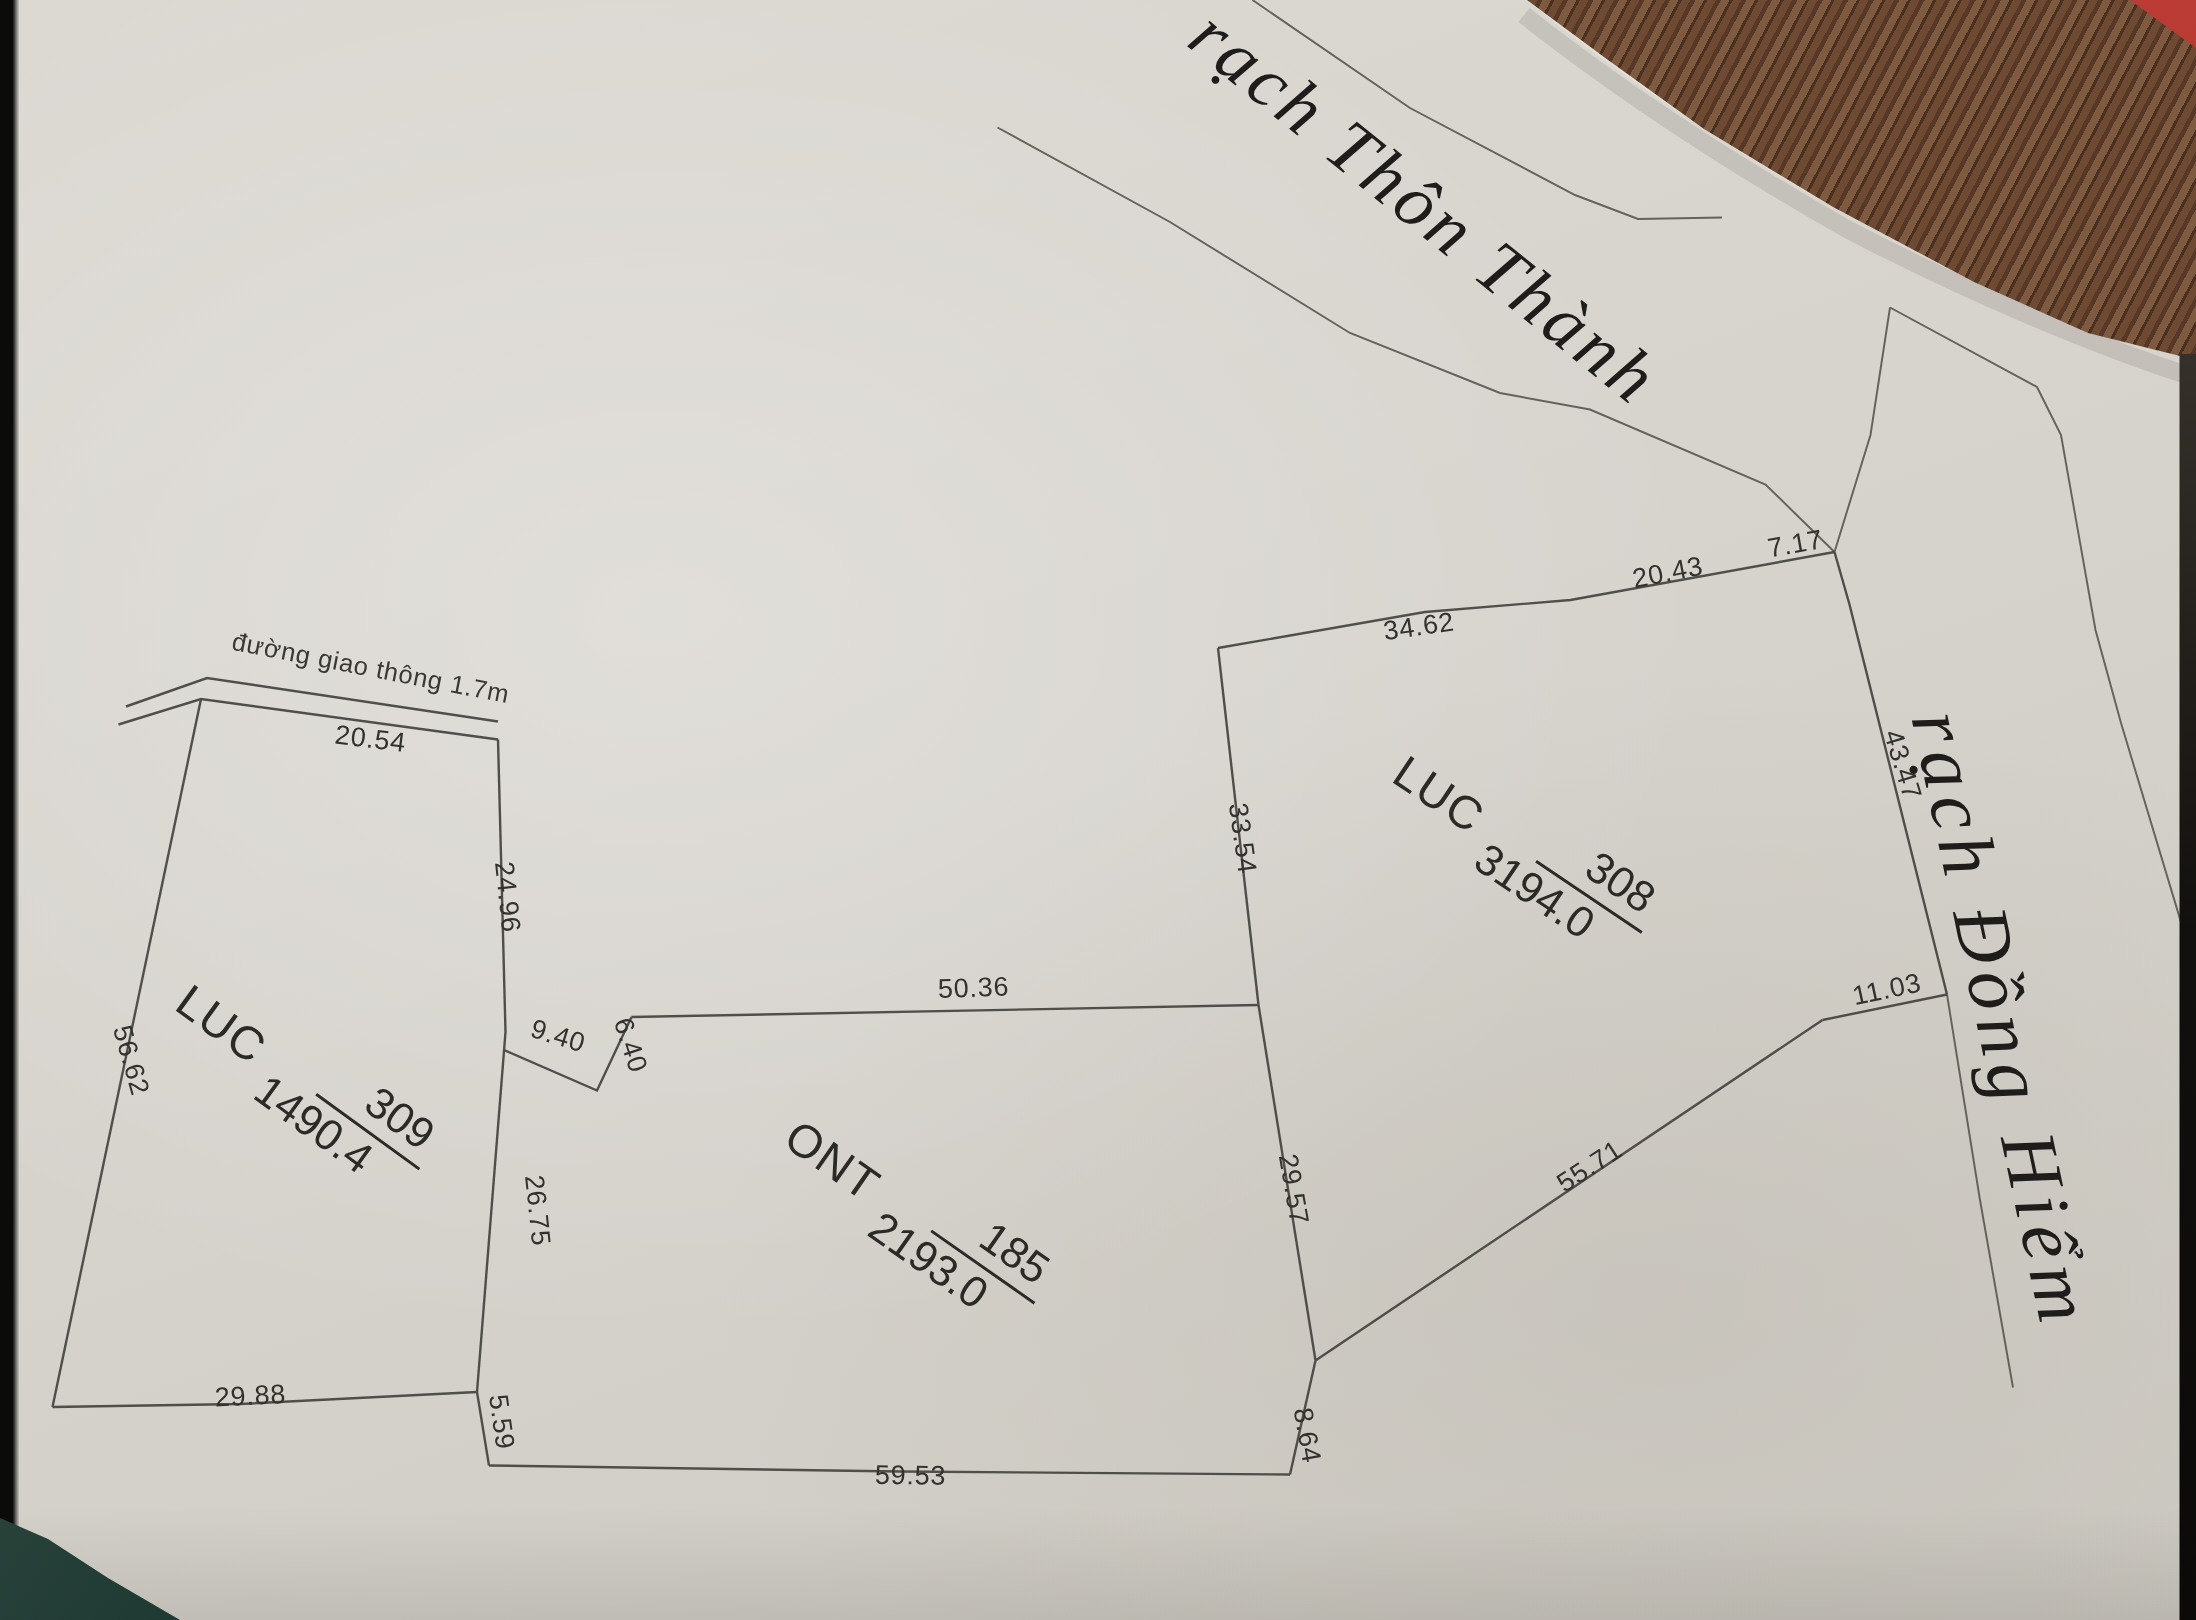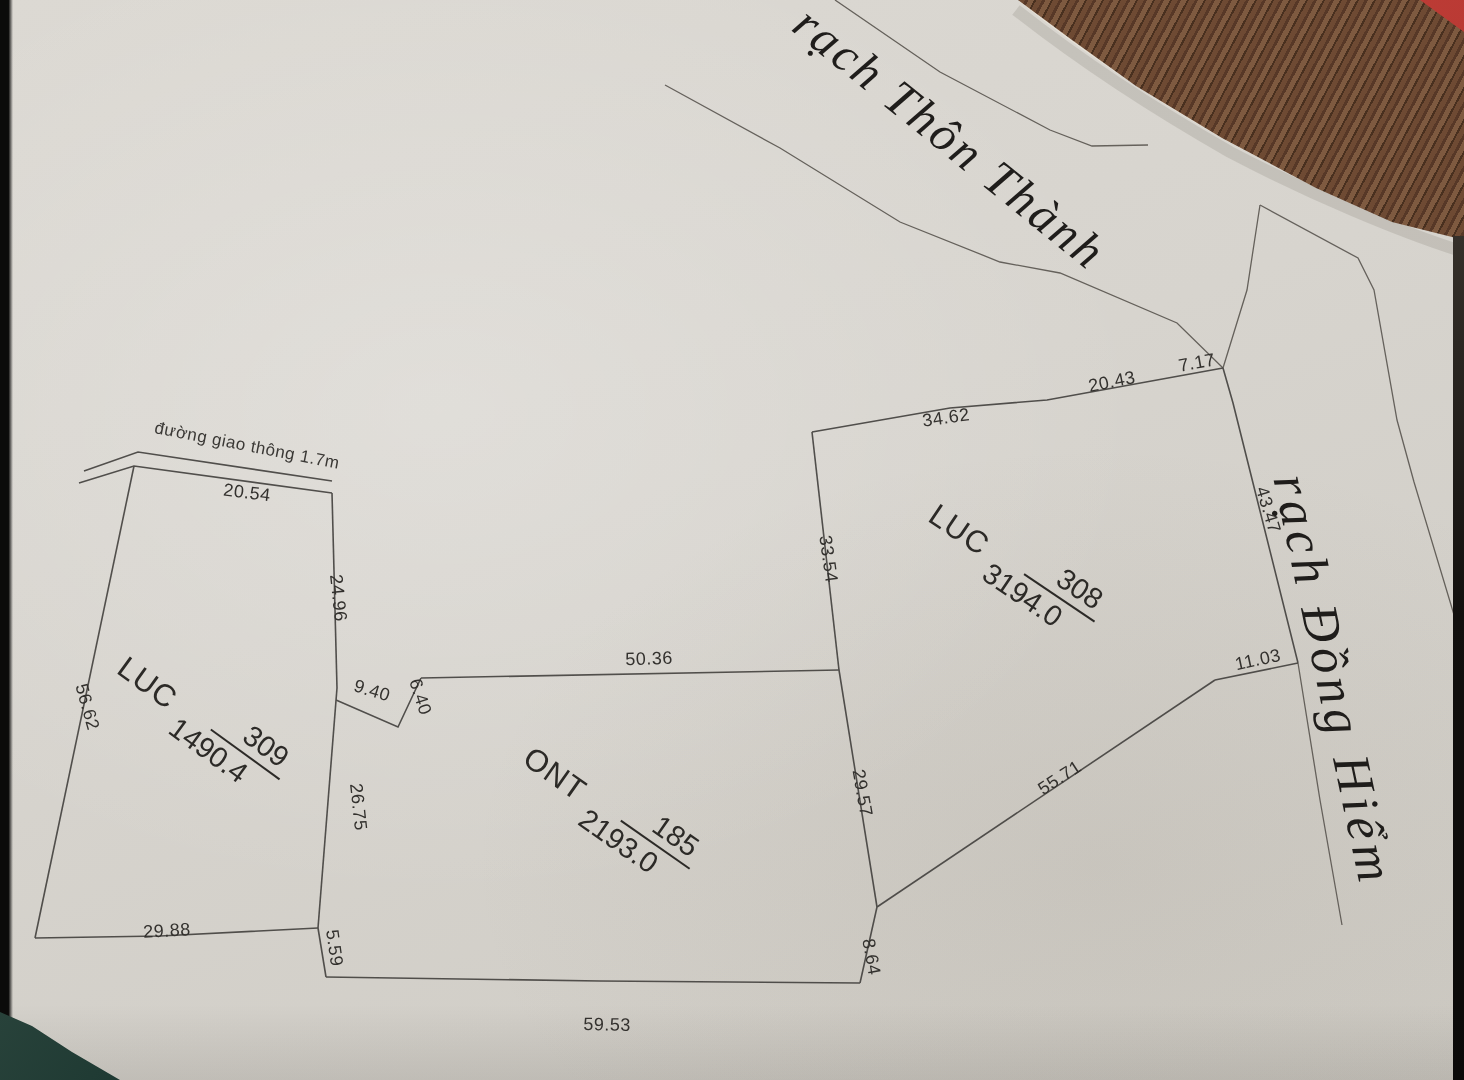--- a/index.html
+++ b/index.html
@@ -148,21 +148,21 @@
 <div class="dim" style="left:247px;top:493px;--r:7deg">20.54</div>
 <div class="dim" style="left:338px;top:598px;--r:84deg">24.96</div>
 <div class="dim" style="left:87px;top:707px;--r:74deg">56.62</div>
 <div class="dim" style="left:372px;top:691px;--r:17deg">9.40</div>
 <div class="dim" style="left:420px;top:697px;--r:72deg">6.40</div>
 <div class="dim" style="left:358px;top:807px;--r:84deg">26.75</div>
 <div class="dim" style="left:167px;top:931px;--r:-3deg">29.88</div>
 <div class="dim" style="left:334px;top:948px;--r:82deg">5.59</div>
 <div class="dim" style="left:649px;top:659px;--r:-2deg">50.36</div>
 <div class="dim" style="left:862px;top:793px;--r:80deg">29.57</div>
-<div class="dim" style="left:607px;top:1025px;--r:1deg">59.53</div>
+<div class="dim" style="left:607px;top:984px;--r:1deg">59.53</div>
 <div class="dim" style="left:871px;top:957px;--r:80deg">8.64</div>
 <div class="dim" style="left:946px;top:418px;--r:-8deg">34.62</div>
 <div class="dim" style="left:1112px;top:382px;--r:-11deg">20.43</div>
 <div class="dim" style="left:1197px;top:363px;--r:-10deg">7.17</div>
 <div class="dim" style="left:1268px;top:510px;--r:73deg">43.47</div>
 <div class="dim" style="left:1258px;top:660px;--r:-12deg">11.03</div>
 <div class="dim" style="left:1060px;top:778px;--r:-33deg">55.71</div>
 <div class="dim" style="left:828px;top:559px;--r:82deg">33.54</div>
 
 </body></html>

